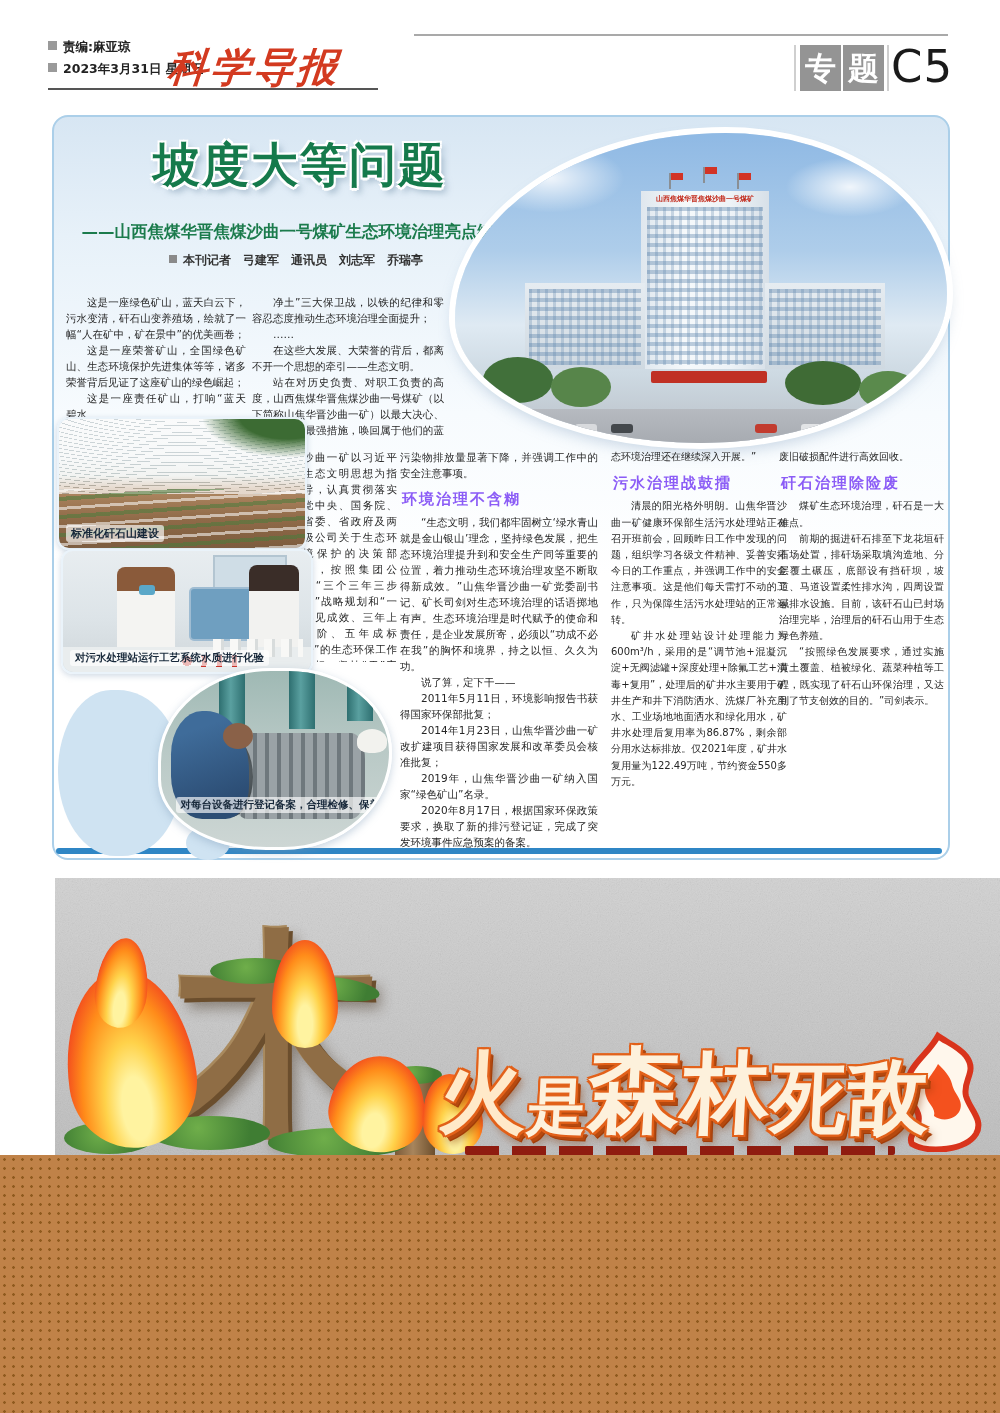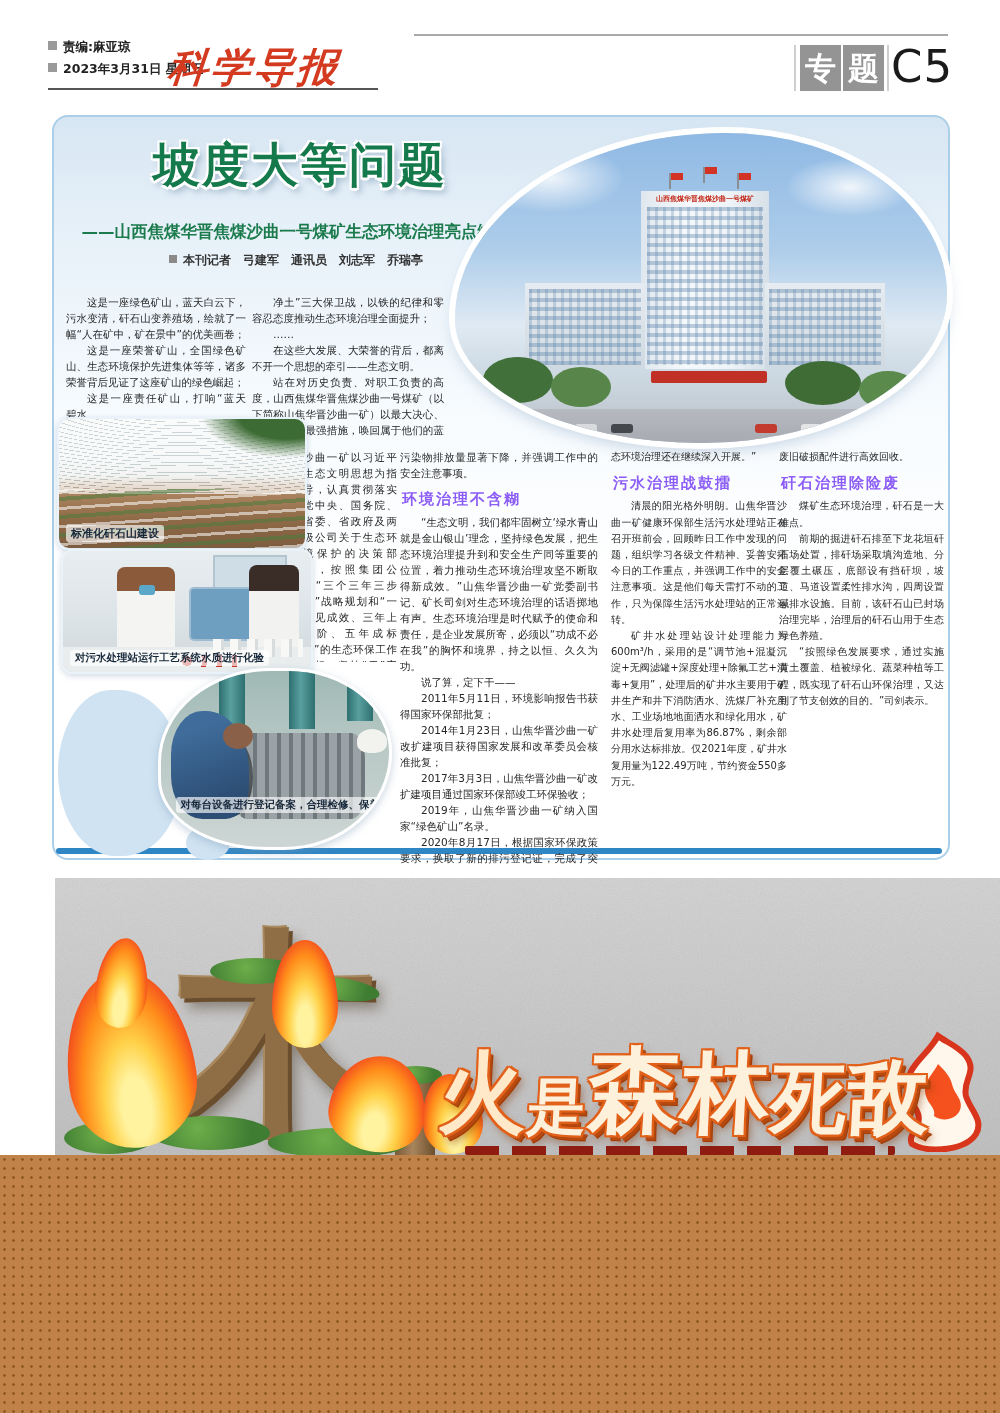--- a/index.html
+++ b/index.html
@@ -210,21 +210,20 @@
   </div>
 
   <div class="abs tcol" style="left:400px;top:449px;width:198px;height:418px;">
     <p class="lead">污染物排放量显著下降，并强调工作中的安全注意事项。</p>
     <div class="sec-head">环境治理不含糊</div>
     <div>
         <p>“生态文明，我们都牢固树立‘绿水青山就是金山银山’理念，坚持绿色发展，把生态环境治理提升到和安全生产同等重要的位置，着力推动生态环境治理攻坚不断取得新成效。”山焦华晋沙曲一矿党委副书记、矿长司剑对生态环境治理的话语掷地有声。生态环境治理是时代赋予的使命和责任，是企业发展所寄，必须以“功成不必在我”的胸怀和境界，持之以恒、久久为功。</p>
         <p>说了算，定下干——</p>
         <p>2011年5月11日，环境影响报告书获得国家环保部批复；</p>
         <p>2014年1月23日，山焦华晋沙曲一矿改扩建项目获得国家发展和改革委员会核准批复；</p>
-        <p>2017年3月3日，山焦华晋沙曲一矿改扩建项目通过国家环保部竣工环保验收；</p>
         <p>2019年，山焦华晋沙曲一矿纳入国家“绿色矿山”名录。</p>
         <p>2020年8月17日，根据国家环保政策要求，换取了新的排污登记证，完成了突发环境事件应急预案的备案。</p>
       </div>
   </div>
 
   <div class="abs tcol small" style="left:603px;top:449px;width:176px;height:418px;margin-left:8px;">
     <p class="lead">态环境治理还在继续深入开展。”</p>
     <div class="sec-head">污水治理战鼓擂</div>
     <div>
         <p>清晨的阳光格外明朗。山焦华晋沙曲一矿健康环保部生活污水处理站正在召开班前会，回顾昨日工作中发现的问题，组织学习各级文件精神、妥善安排今日的工作重点，并强调工作中的安全注意事项。这是他们每天雷打不动的工作，只为保障生活污水处理站的正常运转。</p>

